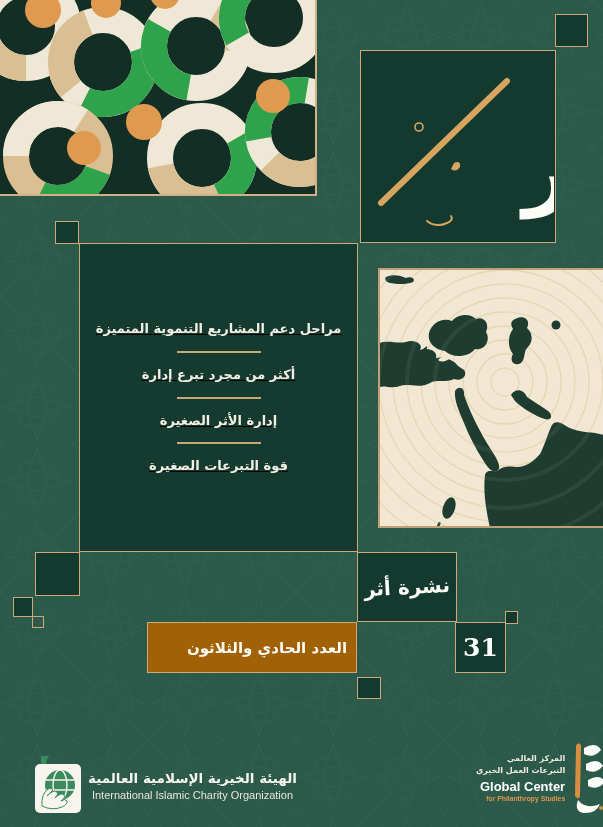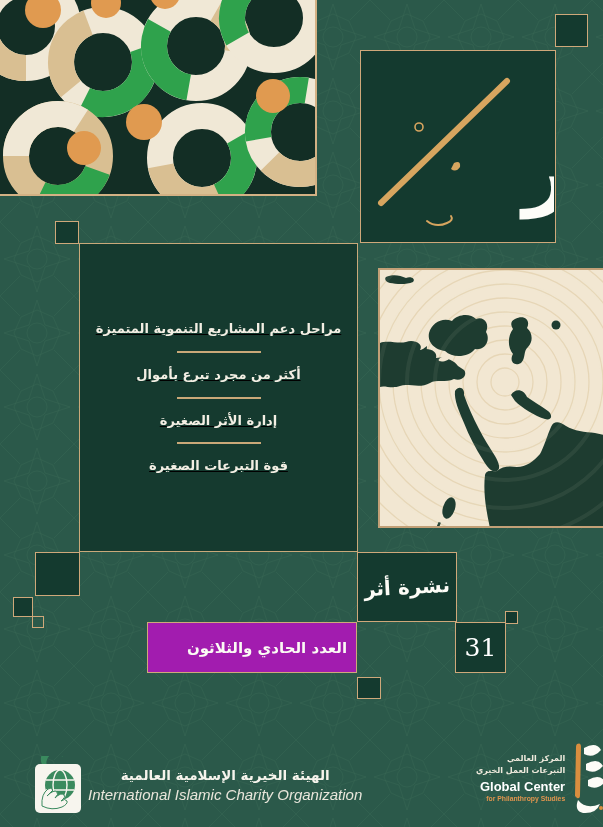--- a/index.html
+++ b/index.html
@@ -48,39 +48,39 @@
     left:357px; top:552px; width:100px; height:70px; z-index:3;
     background:#143a2f; border:1.5px solid #cfa87a;
     display:flex; align-items:center; justify-content:center;
   }
   .nashra-text {
     color:#fdfcf7; font-size:20px; font-weight:bold; direction:rtl;
     transform:rotate(-3deg); white-space:nowrap;
   }
   .issue-box {
     left:147px; top:622px; width:210px; height:51px; z-index:2;
-    background:#a21caf; border:1.5px solid #cfa87a;
+    background:#a16207; border:1.5px solid #cfa87a;
     display:flex; align-items:center; justify-content:center;padding-left:30px;
   }
   .issue-text { color:#fbfaf4; font-size:15px; font-weight:bold; direction:rtl; white-space:nowrap; }
   .num-box {
     left:455px; top:622px; width:51px; height:51px; z-index:2;
     background:#143a2f; border:1.5px solid #cfa87a;
     display:flex; align-items:center; justify-content:center;
   }
-  .num-text { color:#ffffff; font-size:25px; font-weight:normal; font-family:"DejaVu Serif", serif; }
+  .num-text { color:#ffffff; font-size:25px; font-weight:bold; font-family:"DejaVu Serif", serif; }
   
   .logo-left {
     left:34px; top:756px; z-index:2;
     display:flex; align-items:center; gap:6px;
   }
   .logo-left-text { display:flex; flex-direction:column; align-items:center; }
   .org-ar { color:#f6f4ec; font-size:13.5px; font-weight:bold; direction:rtl; white-space:nowrap; }
-  .org-en { color:#e9e6db; font-size:15px; margin-top:3px; white-space:nowrap;
-            font-family:"Liberation Sans", sans-serif;font-style:italic; }
+  .org-en { color:#e9e6db; font-size:11px; margin-top:3px; white-space:nowrap;
+            font-family:"Liberation Sans", sans-serif; }
   .logo-right {
     left:476px; top:742px; z-index:2;
     display:flex; align-items:flex-start; gap:5px;
   }
   .logo-right-text { display:flex; flex-direction:column; align-items:flex-end; text-align:right; margin-top:11px; }
   .gc-ar { color:#eee9dc; font-size:8px; font-weight:bold; direction:rtl; line-height:1.5; white-space:nowrap; }
   .gc-en { color:#ffffff; font-size:13px; font-weight:bold; white-space:nowrap; margin-top:2px;
            font-family:"Liberation Sans", sans-serif; }
   .gc-sub { color:#e0954e; font-size:6.8px; font-weight:bold; white-space:nowrap; margin-top:1px;
             font-family:"Liberation Sans", sans-serif; }
@@ -162,21 +162,21 @@
 <div class="abs sq" style="left:555px; top:14px; width:33px; height:33px;"></div>
 
 <div class="abs sq" style="left:55px; top:221px; width:24px; height:23px;"></div>
 <div class="abs sq" style="left:35px; top:552px; width:45px; height:44px;"></div>
 <div class="abs sq" style="left:13px; top:597px; width:20px; height:20px;"></div>
 <div class="abs sq hollow" style="left:32px; top:616px; width:12px; height:12px;"></div>
 
 <div class="abs main-box">
   <div class="toc-item">مراحل دعم المشاريع التنموية المتميزة</div>
   <div class="toc-sep"></div>
-  <div class="toc-item">أكثر من مجرد تبرع بأموال</div>
+  <div class="toc-item">أكثر من مجرد تبرع إدارة</div>
   <div class="toc-sep"></div>
   <div class="toc-item">إدارة الأثر الصغيرة</div>
   <div class="toc-sep"></div>
   <div class="toc-item">قوة التبرعات الصغيرة</div>
 </div>
 
 <div class="abs map-box">
   <svg width="229" height="258" viewBox="0 0 229 258" xmlns="http://www.w3.org/2000/svg">
     <rect width="229" height="258" fill="#f2e7d2"></rect>
     <g fill="none" stroke="#e4d2b0" stroke-width="1.3" opacity="0.8">

